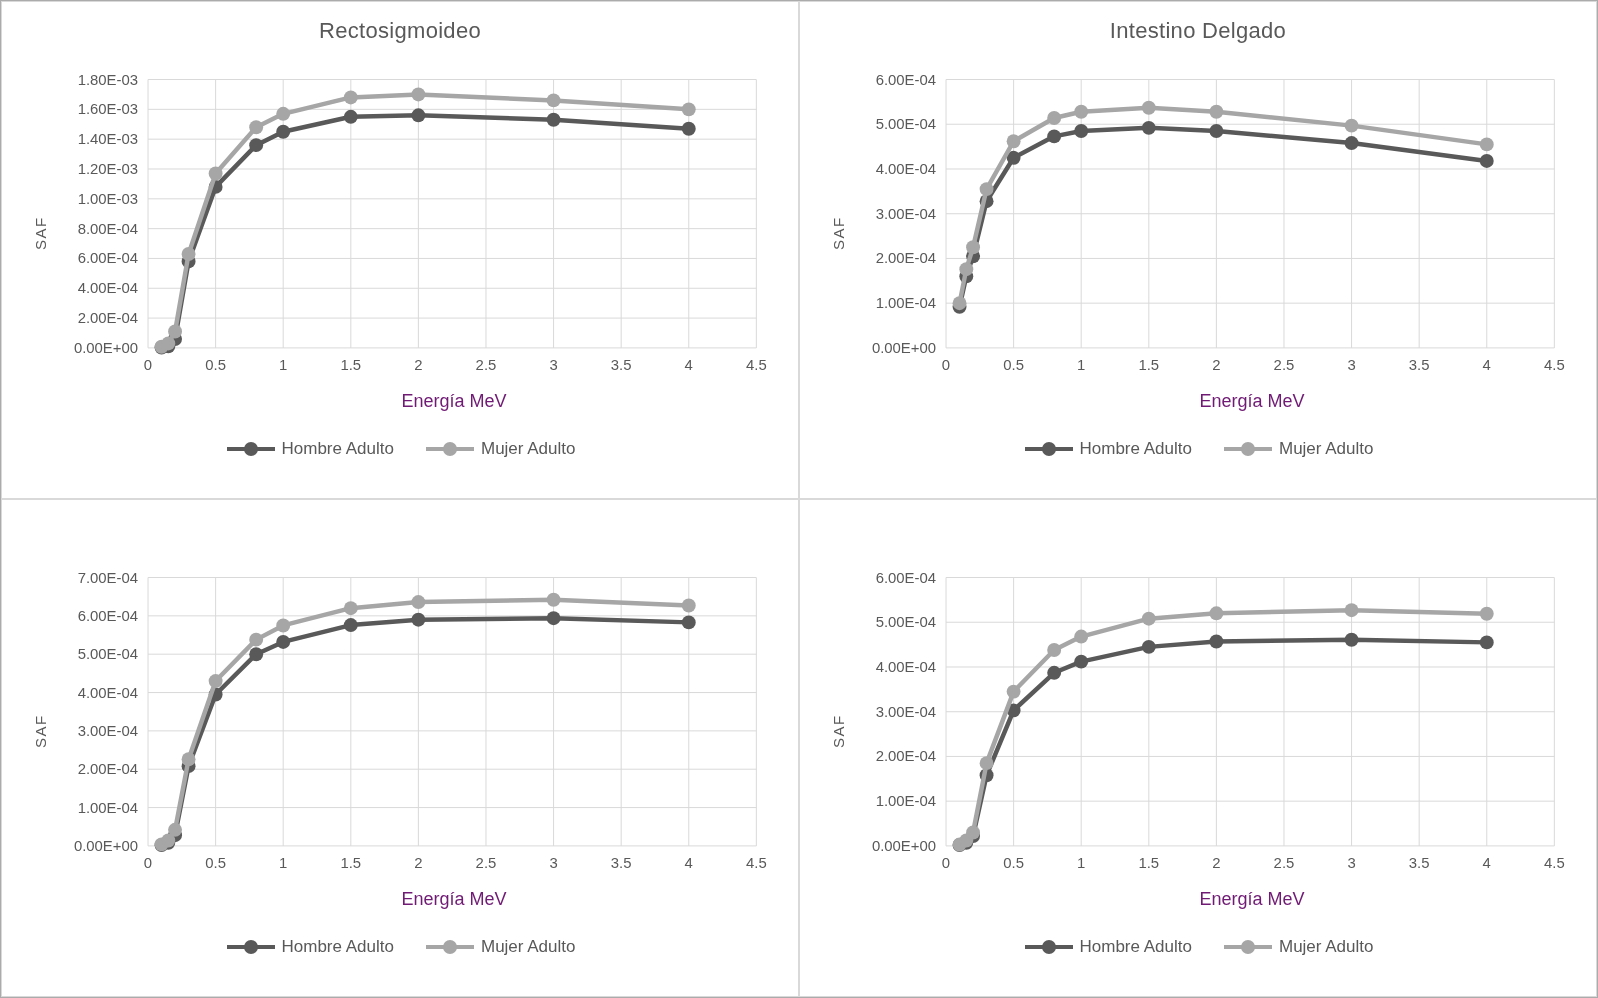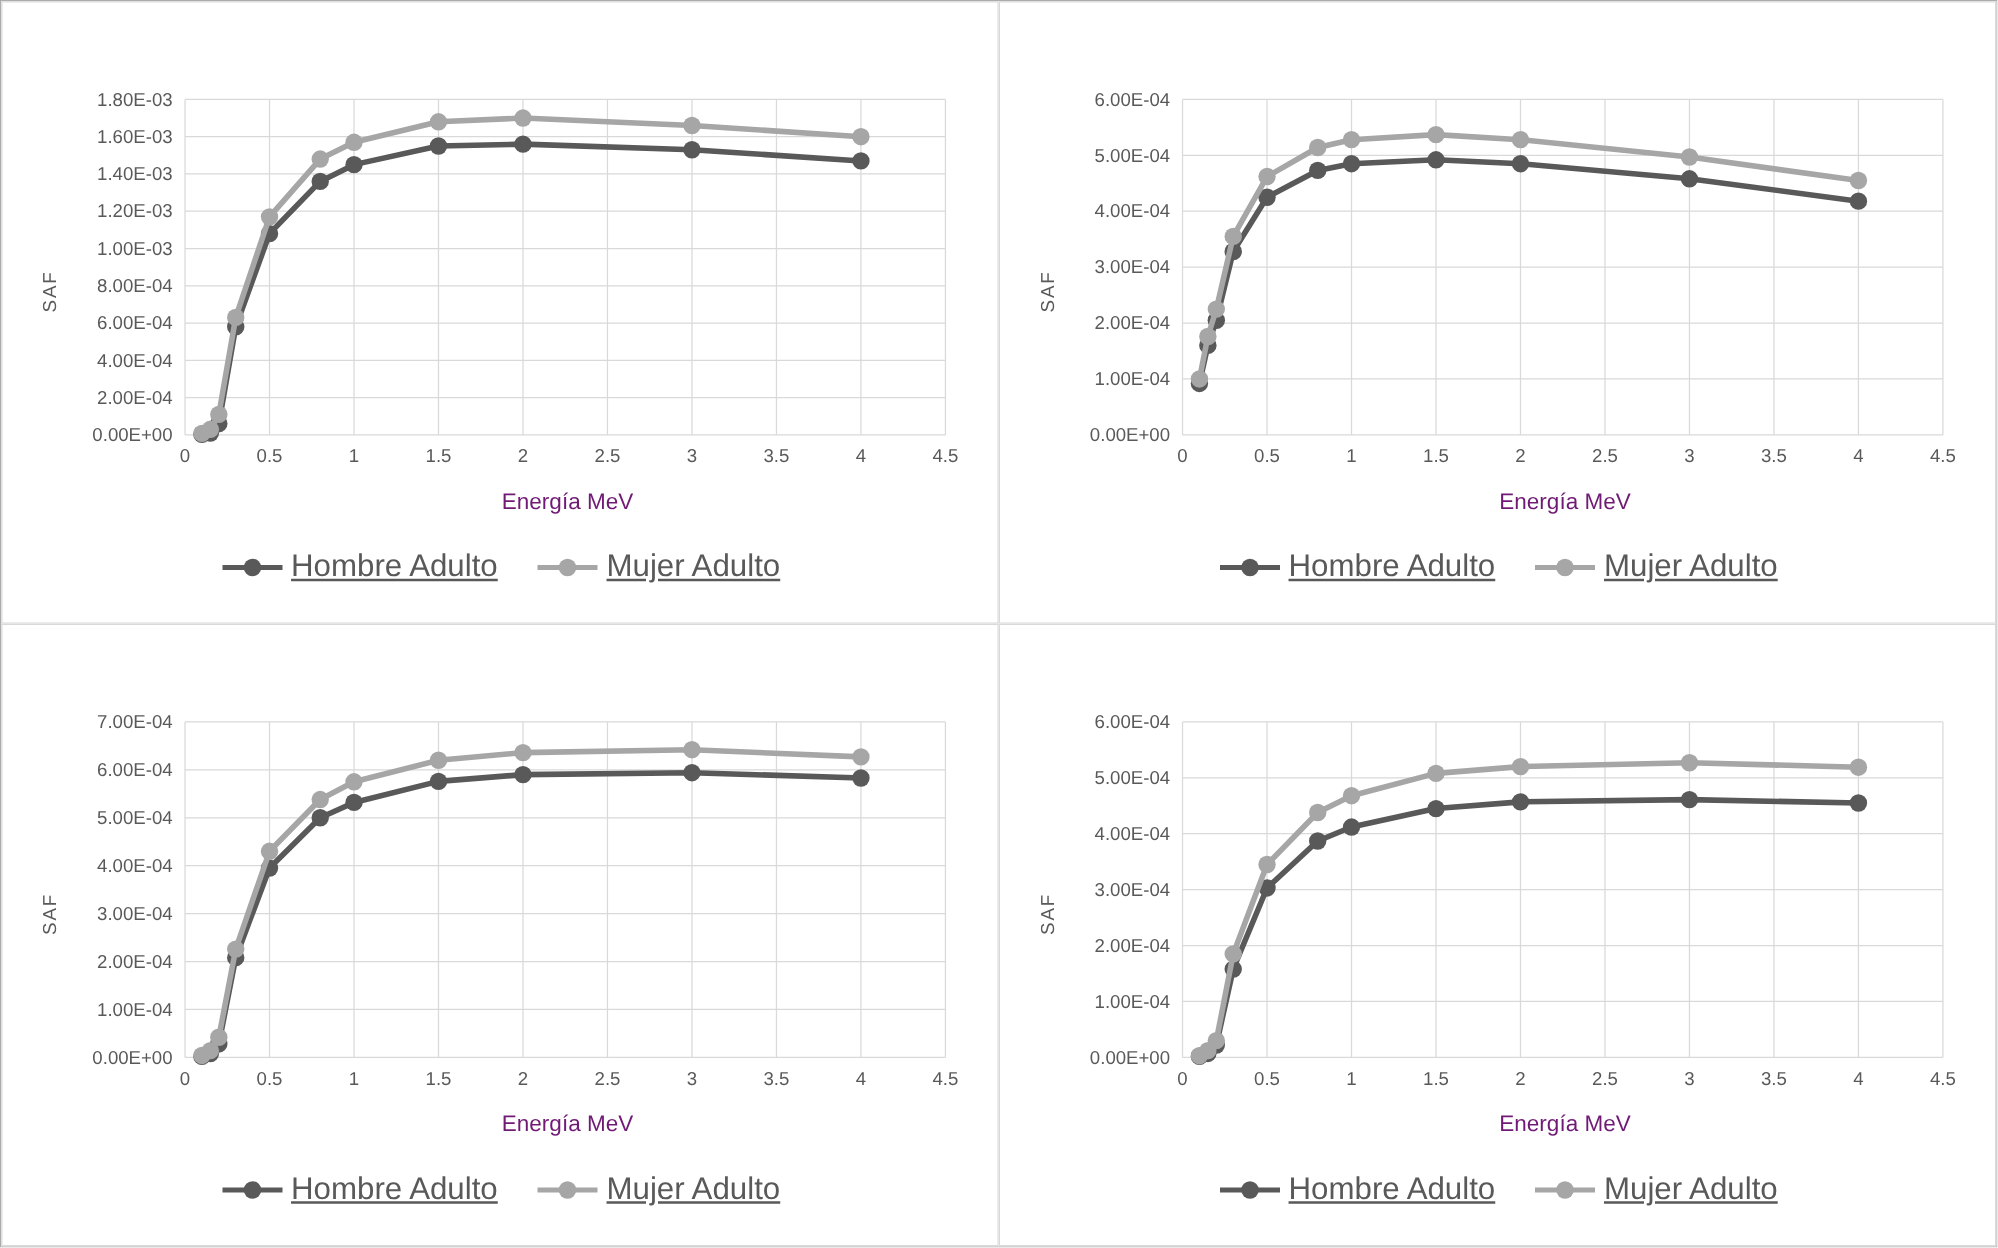--- a/index.html
+++ b/index.html
@@ -23,21 +23,21 @@
   }
   .xlab{
     position:absolute;top:389px;left:146px;width:612px;
     text-align:center;font-size:18px;color:#701a75;
   }
   .legend{
     position:absolute;top:437px;left:0;right:0;
     display:flex;justify-content:center;align-items:center;gap:30px;
   }
   .legend-item{display:flex;align-items:center;gap:5px;}
-  .ltext{font-size:25px;color:#595959;white-space:nowrap;text-decoration:underline;}
+  .ltext{font-size:17px;color:#595959;white-space:nowrap;}
 </style>
 </head>
 <body>
 
 <div class="frame">
 
   <section class="panel">
     <svg class="plot" viewBox="0 0 799 499">
         <line x1="146" x2="146" y1="78" y2="348" stroke="#d9d9d9" stroke-width="1"></line>
         <line x1="214" x2="214" y1="78" y2="348" stroke="#d9d9d9" stroke-width="1"></line>
@@ -97,20 +97,21 @@
         <circle cx="173.2" cy="331.5" r="7" fill="#a6a6a6"></circle>
         <circle cx="186.8" cy="253.5" r="7" fill="#a6a6a6"></circle>
         <circle cx="214" cy="172.5" r="7" fill="#a6a6a6"></circle>
         <circle cx="254.8" cy="126" r="7" fill="#a6a6a6"></circle>
         <circle cx="282" cy="112.5" r="7" fill="#a6a6a6"></circle>
         <circle cx="350" cy="96" r="7" fill="#a6a6a6"></circle>
         <circle cx="418" cy="93" r="7" fill="#a6a6a6"></circle>
         <circle cx="554" cy="98.99999999999997" r="7" fill="#a6a6a6"></circle>
         <circle cx="690" cy="107.99999999999997" r="7" fill="#a6a6a6"></circle>
       </svg>
+    <h2 class="chart-title">Rectosigmoideo</h2>
     <span class="ylab">SAF</span>
     <span class="xlab">Energía MeV</span>
     <div class="legend">
       <div class="legend-item">
         <svg class="lmark" width="52" height="16">
             <line x1="2" y1="8" x2="50" y2="8" stroke-width="4" stroke="#595959"></line>
             <circle cx="26" cy="8" r="7" fill="#595959"></circle>
           </svg>
         <span class="ltext">Hombre Adulto</span>
       </div>
@@ -178,20 +179,21 @@
         <circle cx="173.2" cy="246.75" r="7" fill="#a6a6a6"></circle>
         <circle cx="186.8" cy="188.24999999999997" r="7" fill="#a6a6a6"></circle>
         <circle cx="214" cy="140.09999999999997" r="7" fill="#a6a6a6"></circle>
         <circle cx="254.8" cy="116.69999999999996" r="7" fill="#a6a6a6"></circle>
         <circle cx="282" cy="110.39999999999998" r="7" fill="#a6a6a6"></circle>
         <circle cx="350" cy="106.34999999999997" r="7" fill="#a6a6a6"></circle>
         <circle cx="418" cy="110.39999999999998" r="7" fill="#a6a6a6"></circle>
         <circle cx="554" cy="124.34999999999997" r="7" fill="#a6a6a6"></circle>
         <circle cx="690" cy="143.24999999999997" r="7" fill="#a6a6a6"></circle>
       </svg>
+    <h2 class="chart-title">Intestino Delgado</h2>
     <span class="ylab">SAF</span>
     <span class="xlab">Energía MeV</span>
     <div class="legend">
       <div class="legend-item">
         <svg class="lmark" width="52" height="16">
             <line x1="2" y1="8" x2="50" y2="8" stroke-width="4" stroke="#595959"></line>
             <circle cx="26" cy="8" r="7" fill="#595959"></circle>
           </svg>
         <span class="ltext">Hombre Adulto</span>
       </div>

